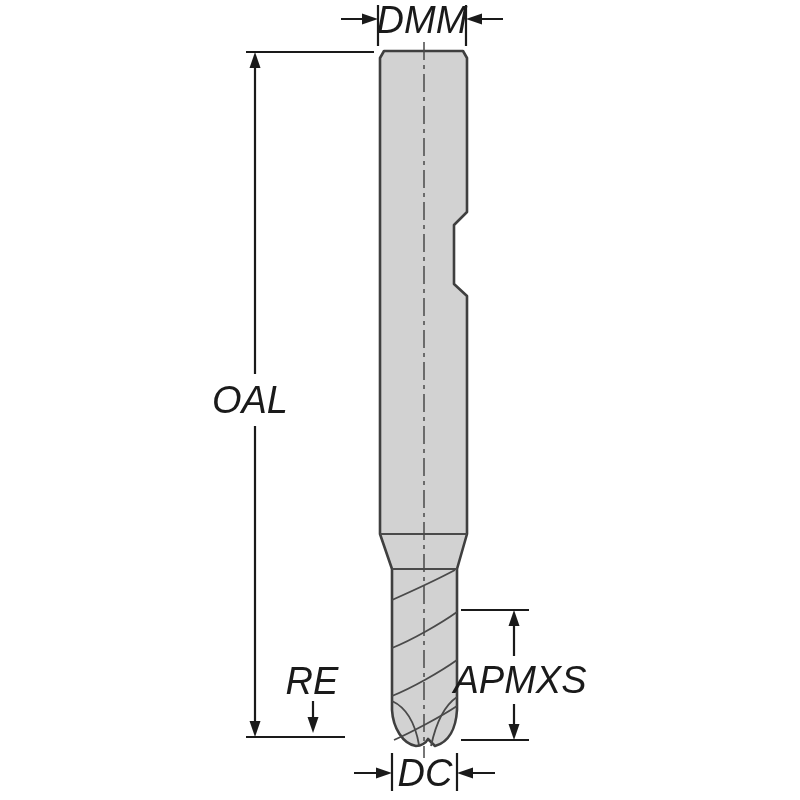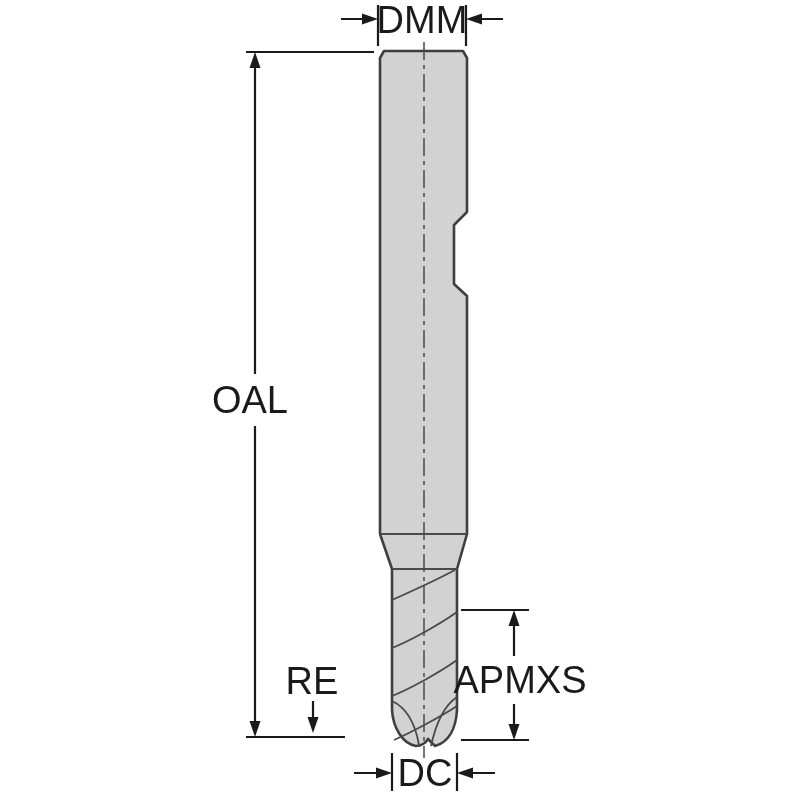--- a/index.html
+++ b/index.html
@@ -9,20 +9,21 @@
     height: 800px;
     background: #ffffff;
     overflow: hidden;
     font-family: "Liberation Sans", sans-serif;
   }
   .stage {
     position: relative;
     width: 800px;
     height: 800px;
     background: #ffffff;
+    font-style: italic;
   }
   svg { display: block; }
   .dim-line {
     stroke: #1a1a1a;
     stroke-width: 2.2;
     fill: none;
   }
   .dim-arrow {
     fill: #1a1a1a;
     stroke: none;

